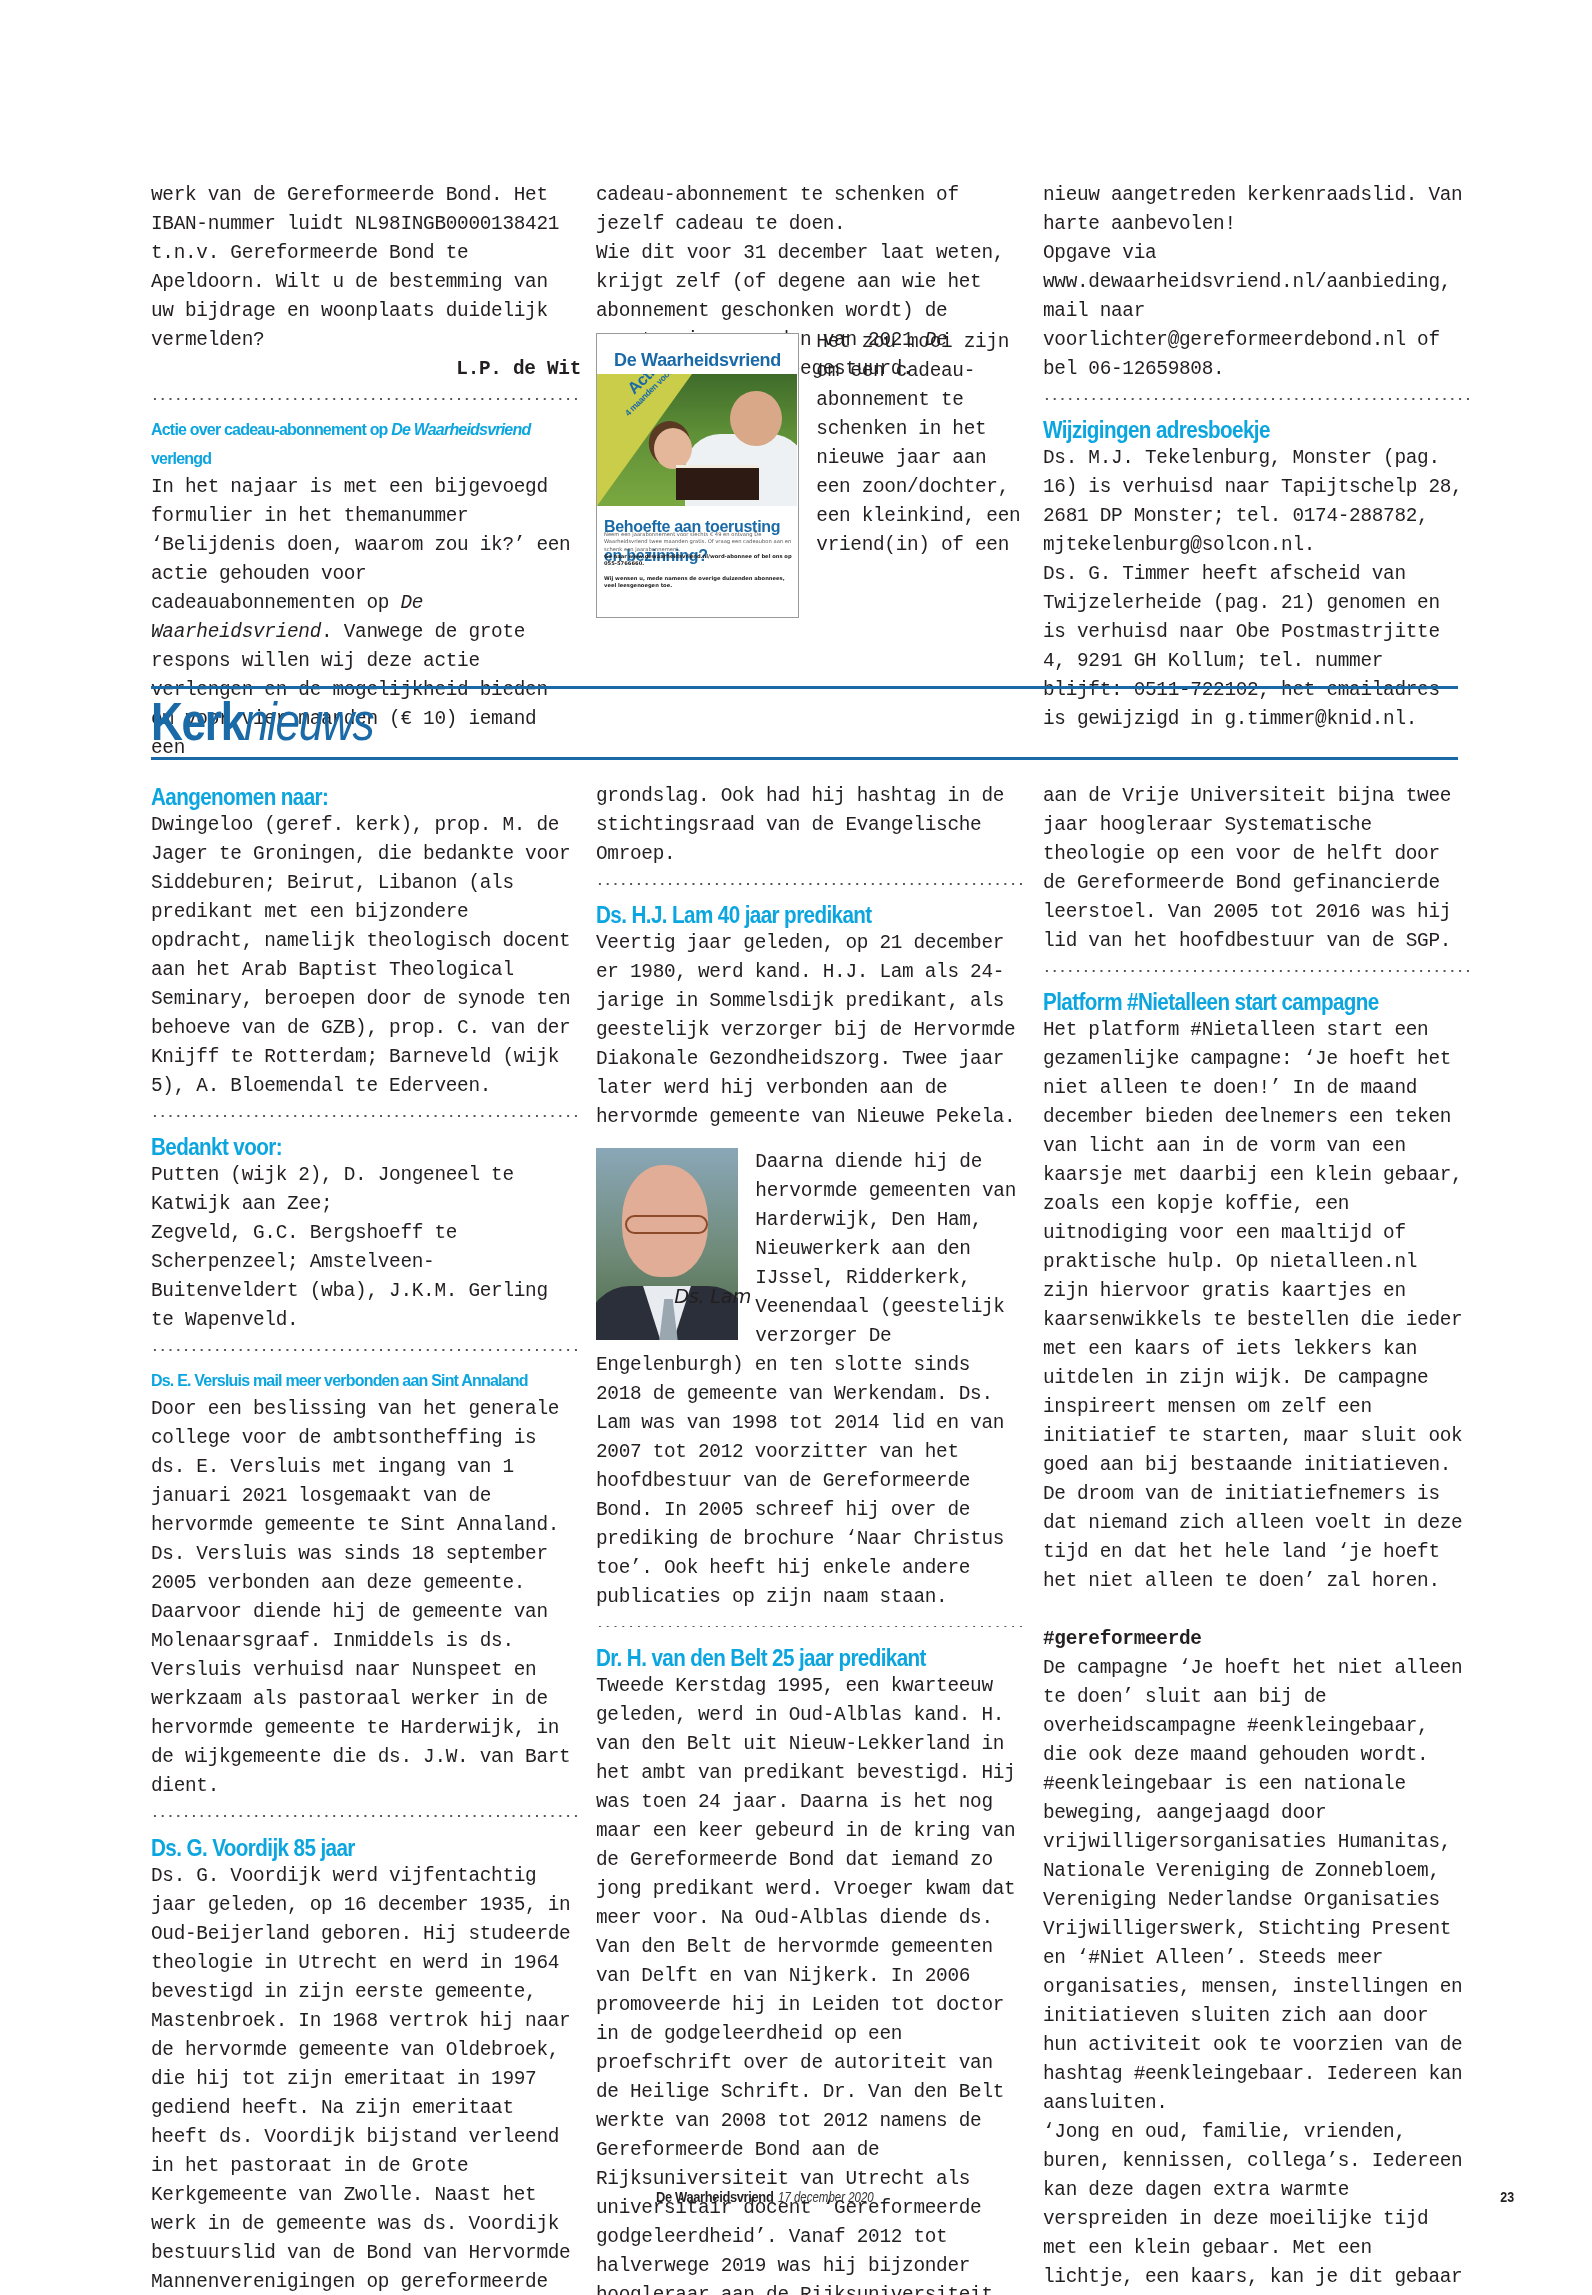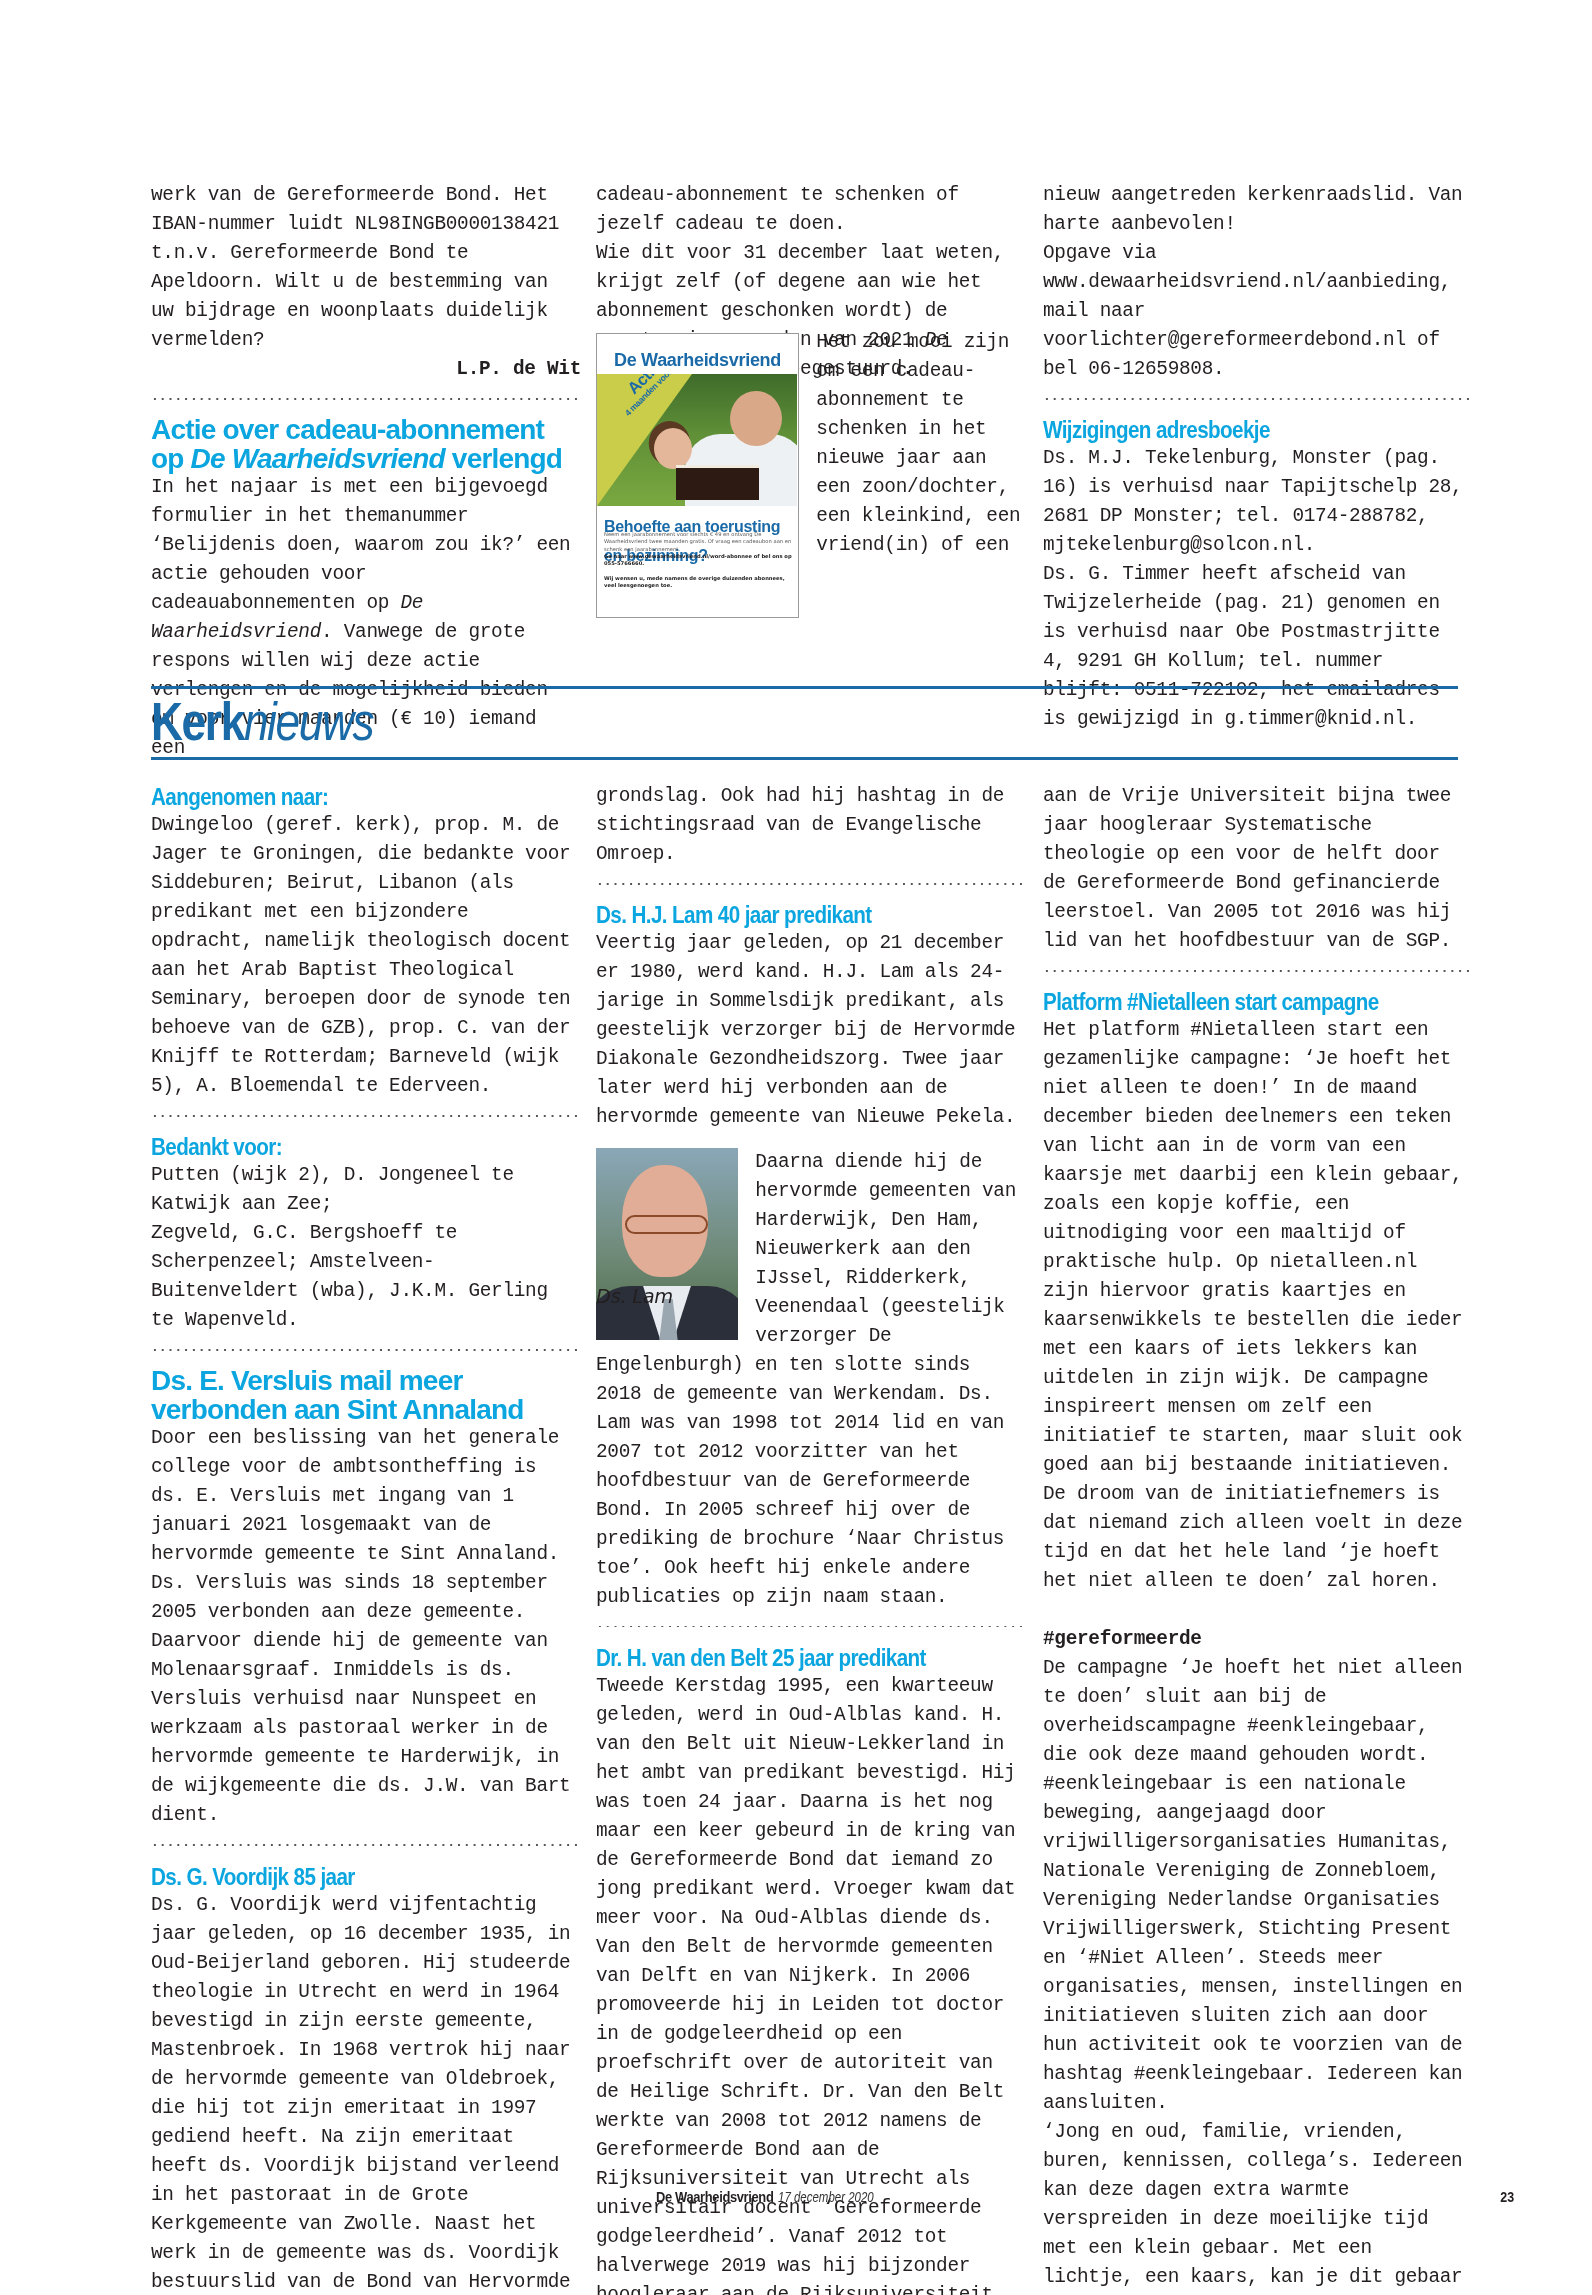--- a/index.html
+++ b/index.html
@@ -1,21 +1,21 @@
 <!DOCTYPE html>
 <html style="font-size:14px"><head>
 <meta charset="utf-8">
 <style>
   * { box-sizing: border-box; margin: 0; padding: 0; }
   html, body { width: 1592px; height: 2295px; background: #ffffff; }
   body { position: relative; font-family: "DejaVu Sans", sans-serif; color: #231f20; }
   .col { position: absolute; width: 430px; font-size: 19.4px; line-height: 29px; letter-spacing: -0.3px; }
   .col p { margin: 0; font-family: Liberation Mono, monospace; }
   .h { font-family: "Liberation Sans", sans-serif; font-weight: bold; color: #0ba5df; font-size: 24px; line-height: 29px; letter-spacing: -0.7px; transform: scaleX(0.86); transform-origin: left; white-space: nowrap; }
-  .h.wrap { white-space: normal; transform: none; font-size: 28px; letter-spacing: -0.8px; margin-top: 12px; }
+  .h.wrap { white-space: normal; transform: none; font-size: 16px; letter-spacing: -0.8px; margin-top: 12px; }
   .h i { font-style: italic; }
   .dots { height: 1.7px; margin: 14px 0 15.5px 0; background-image: radial-gradient(circle, #555 0.9px, transparent 1.1px); background-size: 7.8px 1.7px; background-repeat: repeat-x; }
   .sig { text-align: right; font-weight: bold; }
   .sub { font-weight: bold; }
   .rule { position: absolute; left: 151px; width: 1307px; height: 2.6px; background: #1a6aa8; }
   .masthead { position: absolute; left: 151px; top: 690px; font-family: "Liberation Sans", sans-serif; font-weight: bold; font-size: 54px; color: #1a6aa8; letter-spacing: -1.7px; transform: scaleX(0.82); transform-origin: left; }
   .masthead i { font-weight: normal; }
   
   .ad { float: left; width: 203px; height: 285px; border: 1.3px solid #9a9a9a; margin: 5.2px 17.3px 5.2px 0; position: relative; overflow: hidden; background: #fff; }
   .ad-title { font-family: "Liberation Sans", sans-serif; font-weight: bold; color: #1a6aa8; font-size: 18px; text-align: center; margin-top: 12px; letter-spacing: -0.3px; }
@@ -127,21 +127,21 @@
       <div class="tie"></div>
       <div class="head"></div>
       <div class="glasses"></div>
     </div>
     <p>Daarna diende hij de hervormde gemeenten van Harderwijk, Den Ham, Nieuwerkerk aan den IJssel, Ridderkerk, Veenendaal (geestelijk verzorger De Engelenburgh) en ten slotte sinds 2018 de gemeente van Werkendam. Ds. Lam was van 1998 tot 2014 lid en van 2007 tot 2012 voorzitter van het hoofdbestuur van de Gereformeerde Bond. In 2005 schreef hij over de prediking de brochure ‘Naar Christus toe’. Ook heeft hij enkele andere publicaties op zijn naam staan.</p>
   </div>
   <div class="dots"></div>
   <div class="h">Dr. H. van den Belt 25 jaar predikant</div>
   <p>Tweede Kerstdag 1995, een kwarteeuw geleden, werd in Oud-Alblas kand. H. van den Belt uit Nieuw-Lekkerland in het ambt van predikant bevestigd. Hij was toen 24 jaar. Daarna is het nog maar een keer gebeurd in de kring van de Gereformeerde Bond dat iemand zo jong predikant werd. Vroeger kwam dat meer voor. Na Oud-Alblas diende ds. Van den Belt de hervormde gemeenten van Delft en van Nijkerk. In 2006 promoveerde hij in Leiden tot doctor in de godgeleerdheid op een proefschrift over de autoriteit van de Heilige Schrift. Dr. Van den Belt werkte van 2008 tot 2012 namens de Gereformeerde Bond aan de Rijksuniversiteit van Utrecht als universitair docent ‘Gereformeerde godgeleerdheid’. Vanaf 2012 tot halverwege 2019 was hij bijzonder hoogleraar aan de Rijksuniversiteit van Groningen. Inmiddels is hij</p>
 </div>
-<div class="col" style="left:596px; top:1282px; width:155px; font-style:italic;">
+<div class="col" style="left:596px; top:1282px; width:155px; font-style:italic;text-align:right;">
   <span>Ds. Lam</span>
 </div>
 
 <div class="col" style="left:1043px; top:782px;">
   <p>aan de Vrije Universiteit bijna twee jaar hoogleraar Systematische theologie op een voor de helft door de Gereformeerde Bond gefinancierde leerstoel. Van 2005 tot 2016 was hij lid van het hoofdbestuur van de SGP.</p>
   <div class="dots"></div>
   <div class="h">Platform #Nietalleen start campagne</div>
   <p>Het platform #Nietalleen start een gezamenlijke campagne: ‘Je hoeft het niet alleen te doen!’ In de maand december bieden deelnemers een teken van licht aan in de vorm van een kaarsje met daarbij een klein gebaar, zoals een kopje koffie, een uitnodiging voor een maaltijd of praktische hulp. Op nietalleen.nl zijn hiervoor gratis kaartjes en kaarsenwikkels te bestellen die ieder met een kaars of iets lekkers kan uitdelen in zijn wijk. De campagne inspireert mensen om zelf een initiatief te starten, maar sluit ook goed aan bij bestaande initiatieven. De droom van de initiatiefnemers is dat niemand zich alleen voelt in deze tijd en dat het hele land ‘je hoeft het niet alleen te doen’ zal horen.</p>
   <p class="sub" style="margin-top:29px;">#gereformeerde</p>
   <p>De campagne ‘Je hoeft het niet alleen te doen’ sluit aan bij de overheidscampagne #eenkleingebaar, die ook deze maand gehouden wordt. #eenkleingebaar is een nationale beweging, aangejaagd door vrijwilligersorganisaties Humanitas, Nationale Vereniging de Zonnebloem, Vereniging Nederlandse Organisaties Vrijwilligerswerk, Stichting Present en ‘#Niet Alleen’. Steeds meer organisaties, mensen, instellingen en initiatieven sluiten zich aan door hun activiteit ook te voorzien van de hashtag #eenkleingebaar. Iedereen kan aansluiten.</p>

